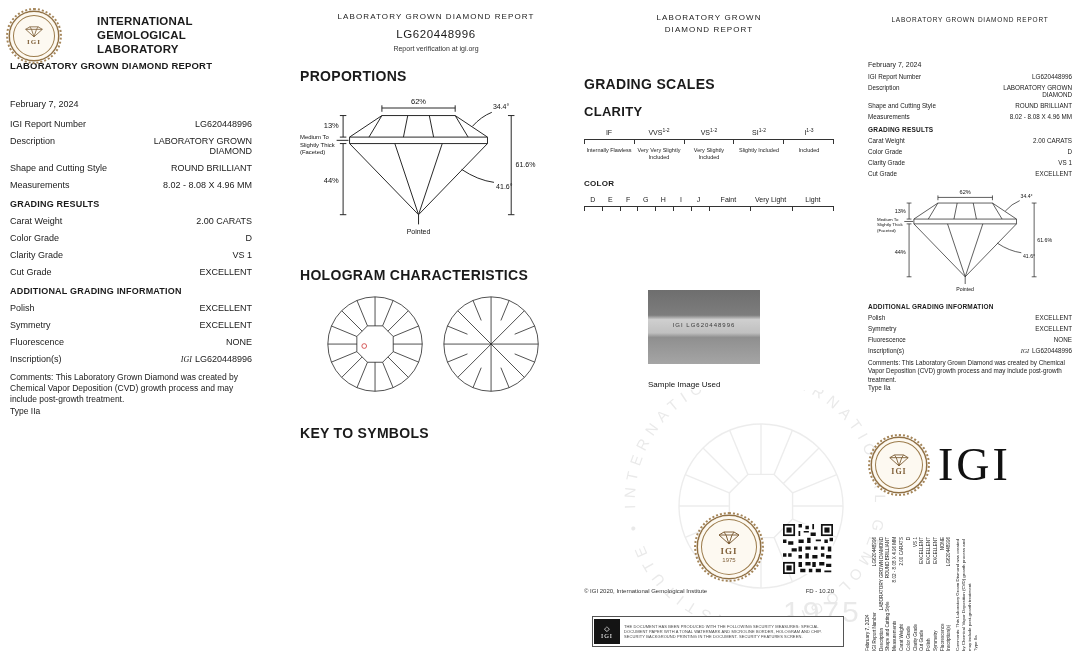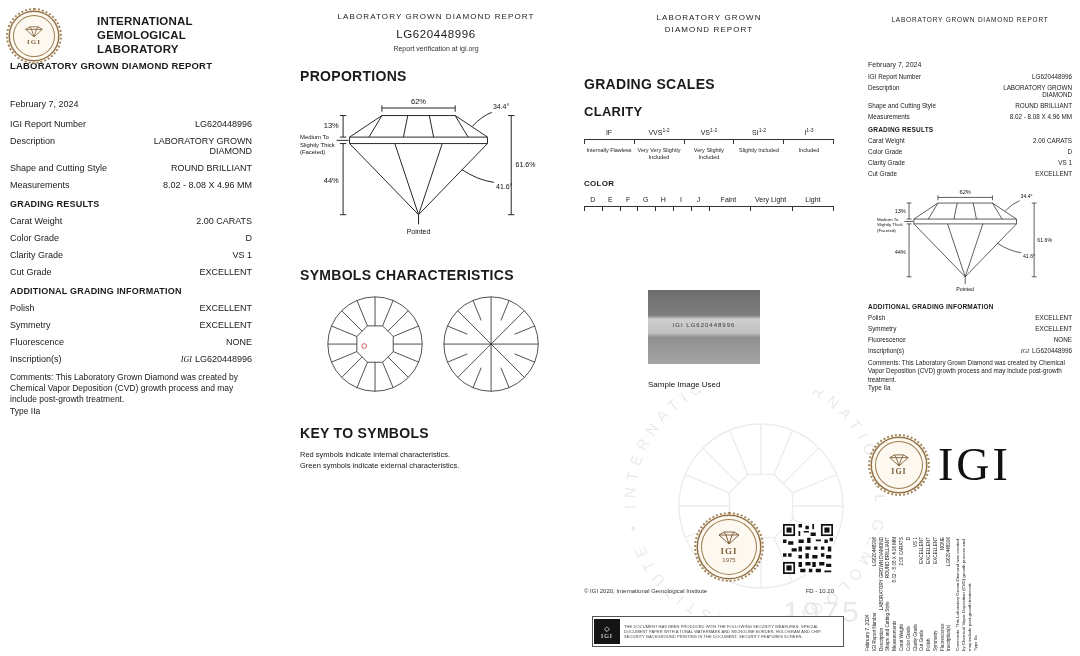--- a/index.html
+++ b/index.html
@@ -228,42 +228,38 @@
         <text x="200" y="68" font-size="6.5">61.6%</text>
         <text x="179" y="14" font-size="6.5">34.4°</text>
         <text x="182" y="88" font-size="6.5">41.6°</text>
         <text x="0" y="42" font-size="5.5">Medium To</text>
         <text x="0" y="49" font-size="5.5">Slightly Thick</text>
         <text x="0" y="56" font-size="5.5">(Faceted)</text>
         <text x="110" y="130" text-anchor="middle" font-size="6.5">Pointed</text>
       </svg>
     </div>
 
-    <div class="sec-label" style="margin-top:22px;">SYMBOLS CHARACTERISTICS</div>
+    <div class="sec-label" style="margin-top:22px;">HOLOGRAM CHARACTERISTICS</div>
     <svg class="cc-svg" viewBox="0 0 240 112" width="236">
       <g stroke="#222" stroke-width="0.8" fill="none" transform="translate(58,56)">
         <circle r="48"></circle>
         <path d="M18.5 7.7 L7.7 18.5 L-7.7 18.5 L-18.5 7.7 L-18.5 -7.7 L-7.7 -18.5 L7.7 -18.5 L18.5 -7.7 Z"></path>
         <path d="M18.5 7.7 L44.4 18.4 M7.7 18.5 L18.4 44.4 M-7.7 18.5 L-18.4 44.4 M-18.5 7.7 L-44.4 18.4 M-18.5 -7.7 L-44.4 -18.4 M-7.7 -18.5 L-18.4 -44.4 M7.7 -18.5 L18.4 -44.4 M18.5 -7.7 L44.4 -18.4"></path>
         <path d="M48 0 L18.5 0 M0 48 L0 18.5 M-48 0 L-18.5 0 M0 -48 L0 -18.5 M33.9 33.9 L13.1 13.1 M-33.9 33.9 L-13.1 13.1 M-33.9 -33.9 L-13.1 -13.1 M33.9 -33.9 L13.1 -13.1"></path>
         <circle r="2.4" cx="-11" cy="2" stroke="#c33"></circle>
       </g>
       <g stroke="#222" stroke-width="0.8" fill="none" transform="translate(176,56)">
         <circle r="48"></circle>
         <path d="M48 0 L-48 0 M0 48 L0 -48 M33.9 33.9 L-33.9 -33.9 M-33.9 33.9 L33.9 -33.9"></path>
         <path d="M44.4 18.4 L24 10 M18.4 44.4 L10 24 M-18.4 44.4 L-10 24 M-44.4 18.4 L-24 10 M-44.4 -18.4 L-24 -10 M-18.4 -44.4 L-10 -24 M18.4 -44.4 L10 -24 M44.4 -18.4 L24 -10"></path>
       </g>
     </svg>
 
     <div class="kts">
       <div class="sec-label">KEY TO SYMBOLS</div>
-      <div class="kts-lines">
-        <div>Red symbols indicate internal characteristics.</div>
-        <div>Green symbols indicate external characteristics.</div>
-      </div>
     </div>
   </div>
 
   <div class="panel p3">
     <div class="p3-head">
       <div>LABORATORY GROWN</div>
       <div>DIAMOND REPORT</div>
     </div>
 
     <div class="sec-label gs-title">GRADING SCALES</div>

